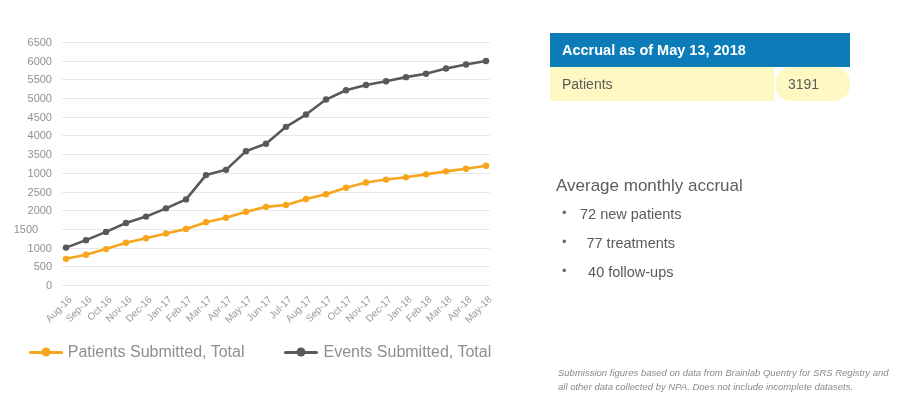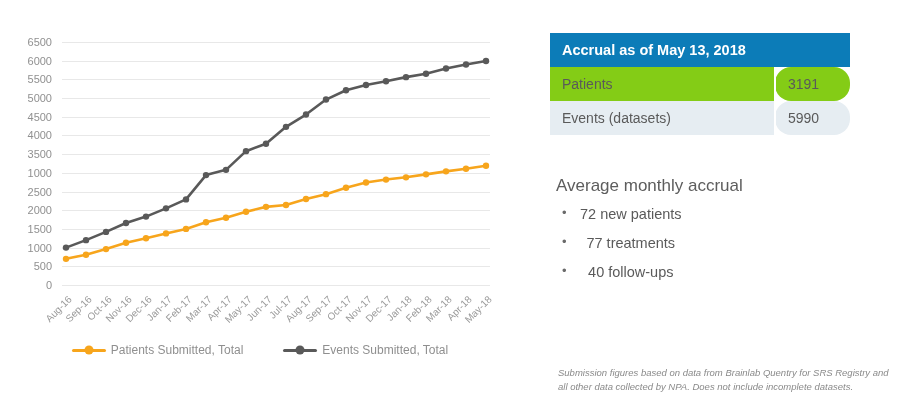--- a/index.html
+++ b/index.html
@@ -32,21 +32,21 @@
     position:absolute;
     font-size:10px; color:#9a9a9a;
     transform:rotate(-45deg);
     transform-origin:right center;
     white-space:nowrap;
     text-align:right;
   }
   #legend{
     position:absolute; left:0; top:343px; width:520px;
     display:flex; justify-content:center; gap:40px;
-    font-size:12px; color:#8f8f8f;
+    font-size:16px; color:#8f8f8f;
   }
   .legend-item{display:flex;align-items:center;gap:5px;}
   .legend-swatch{
     position:relative; width:34px; height:3px; border-radius:2px;
     display:inline-block;
   }
   .legend-swatch::after{
     content:""; position:absolute; left:50%; top:50%;
     width:9px;height:9px;border-radius:50%;
     transform:translate(-50%,-50%);
@@ -68,21 +68,21 @@
     text-align:left;
     padding:9px 12px;
   }
   #accrual-table td{
     font-size:14px;
     color:#5a5a5a;
     padding:9px 12px;
     border-right:2px solid #ffffff;
   }
   #accrual-table td:last-child{border-right:none;border-radius:16px;}
-  #accrual-table tr.row-a td{background:#84cc16;}
+  #accrual-table tr.row-a td{background:#fef9c3;}
   #accrual-table tr.row-b td{background:#E6EDF2;}
   #accrual-table td.label-col{width:200px;}
   #avg-title{
     position:absolute; left:12px; top:176px;
     font-size:17px; color:#5d5d5d;
   }
   #avg-list{
     position:absolute; left:14px; top:206px;
     margin:0; padding:0; list-style:none;text-align:center;
   }
@@ -105,21 +105,21 @@
 </style>
 </head>
 <body>
 
 <div id="chart-panel">
 
   <div id="ylabels">
       <div class="ylab" style="top: 285px;">0</div>
       <div class="ylab" style="top: 266.308px;">500</div>
       <div class="ylab" style="top: 247.615px;">1000</div>
-      <div class="ylab" style="top: 228.923px;">1500</div>
+      <div class="ylab" style="top: 228.923px; text-align: center;">1500</div>
       <div class="ylab" style="top: 210.231px;">2000</div>
       <div class="ylab" style="top: 191.538px;">2500</div>
       <div class="ylab" style="top: 172.846px;">1000</div>
       <div class="ylab" style="top: 154.154px;">3500</div>
       <div class="ylab" style="top: 135.462px;">4000</div>
       <div class="ylab" style="top: 116.769px;">4500</div>
       <div class="ylab" style="top: 98.0769px;">5000</div>
       <div class="ylab" style="top: 79.3846px;">5500</div>
       <div class="ylab" style="top: 60.6923px;">6000</div>
       <div class="ylab" style="top: 42px;">6500</div>
@@ -235,24 +235,20 @@
     <thead>
       <tr>
         <th colspan="2">Accrual as of May 13, 2018</th>
       </tr>
     </thead>
     <tbody>
       <tr class="row-a">
         <td class="label-col">Patients</td>
         <td>3191</td>
       </tr>
-      <tr class="row-b">
-        <td class="label-col">Events (datasets)</td>
-        <td>5990</td>
-      </tr>
     </tbody>
   </table>
 
   <div id="avg-title">Average monthly accrual</div>
 
   <ul id="avg-list">
       <li>72 new patients</li>
       <li>77 treatments</li>
       <li>40 follow-ups</li>
     </ul>

